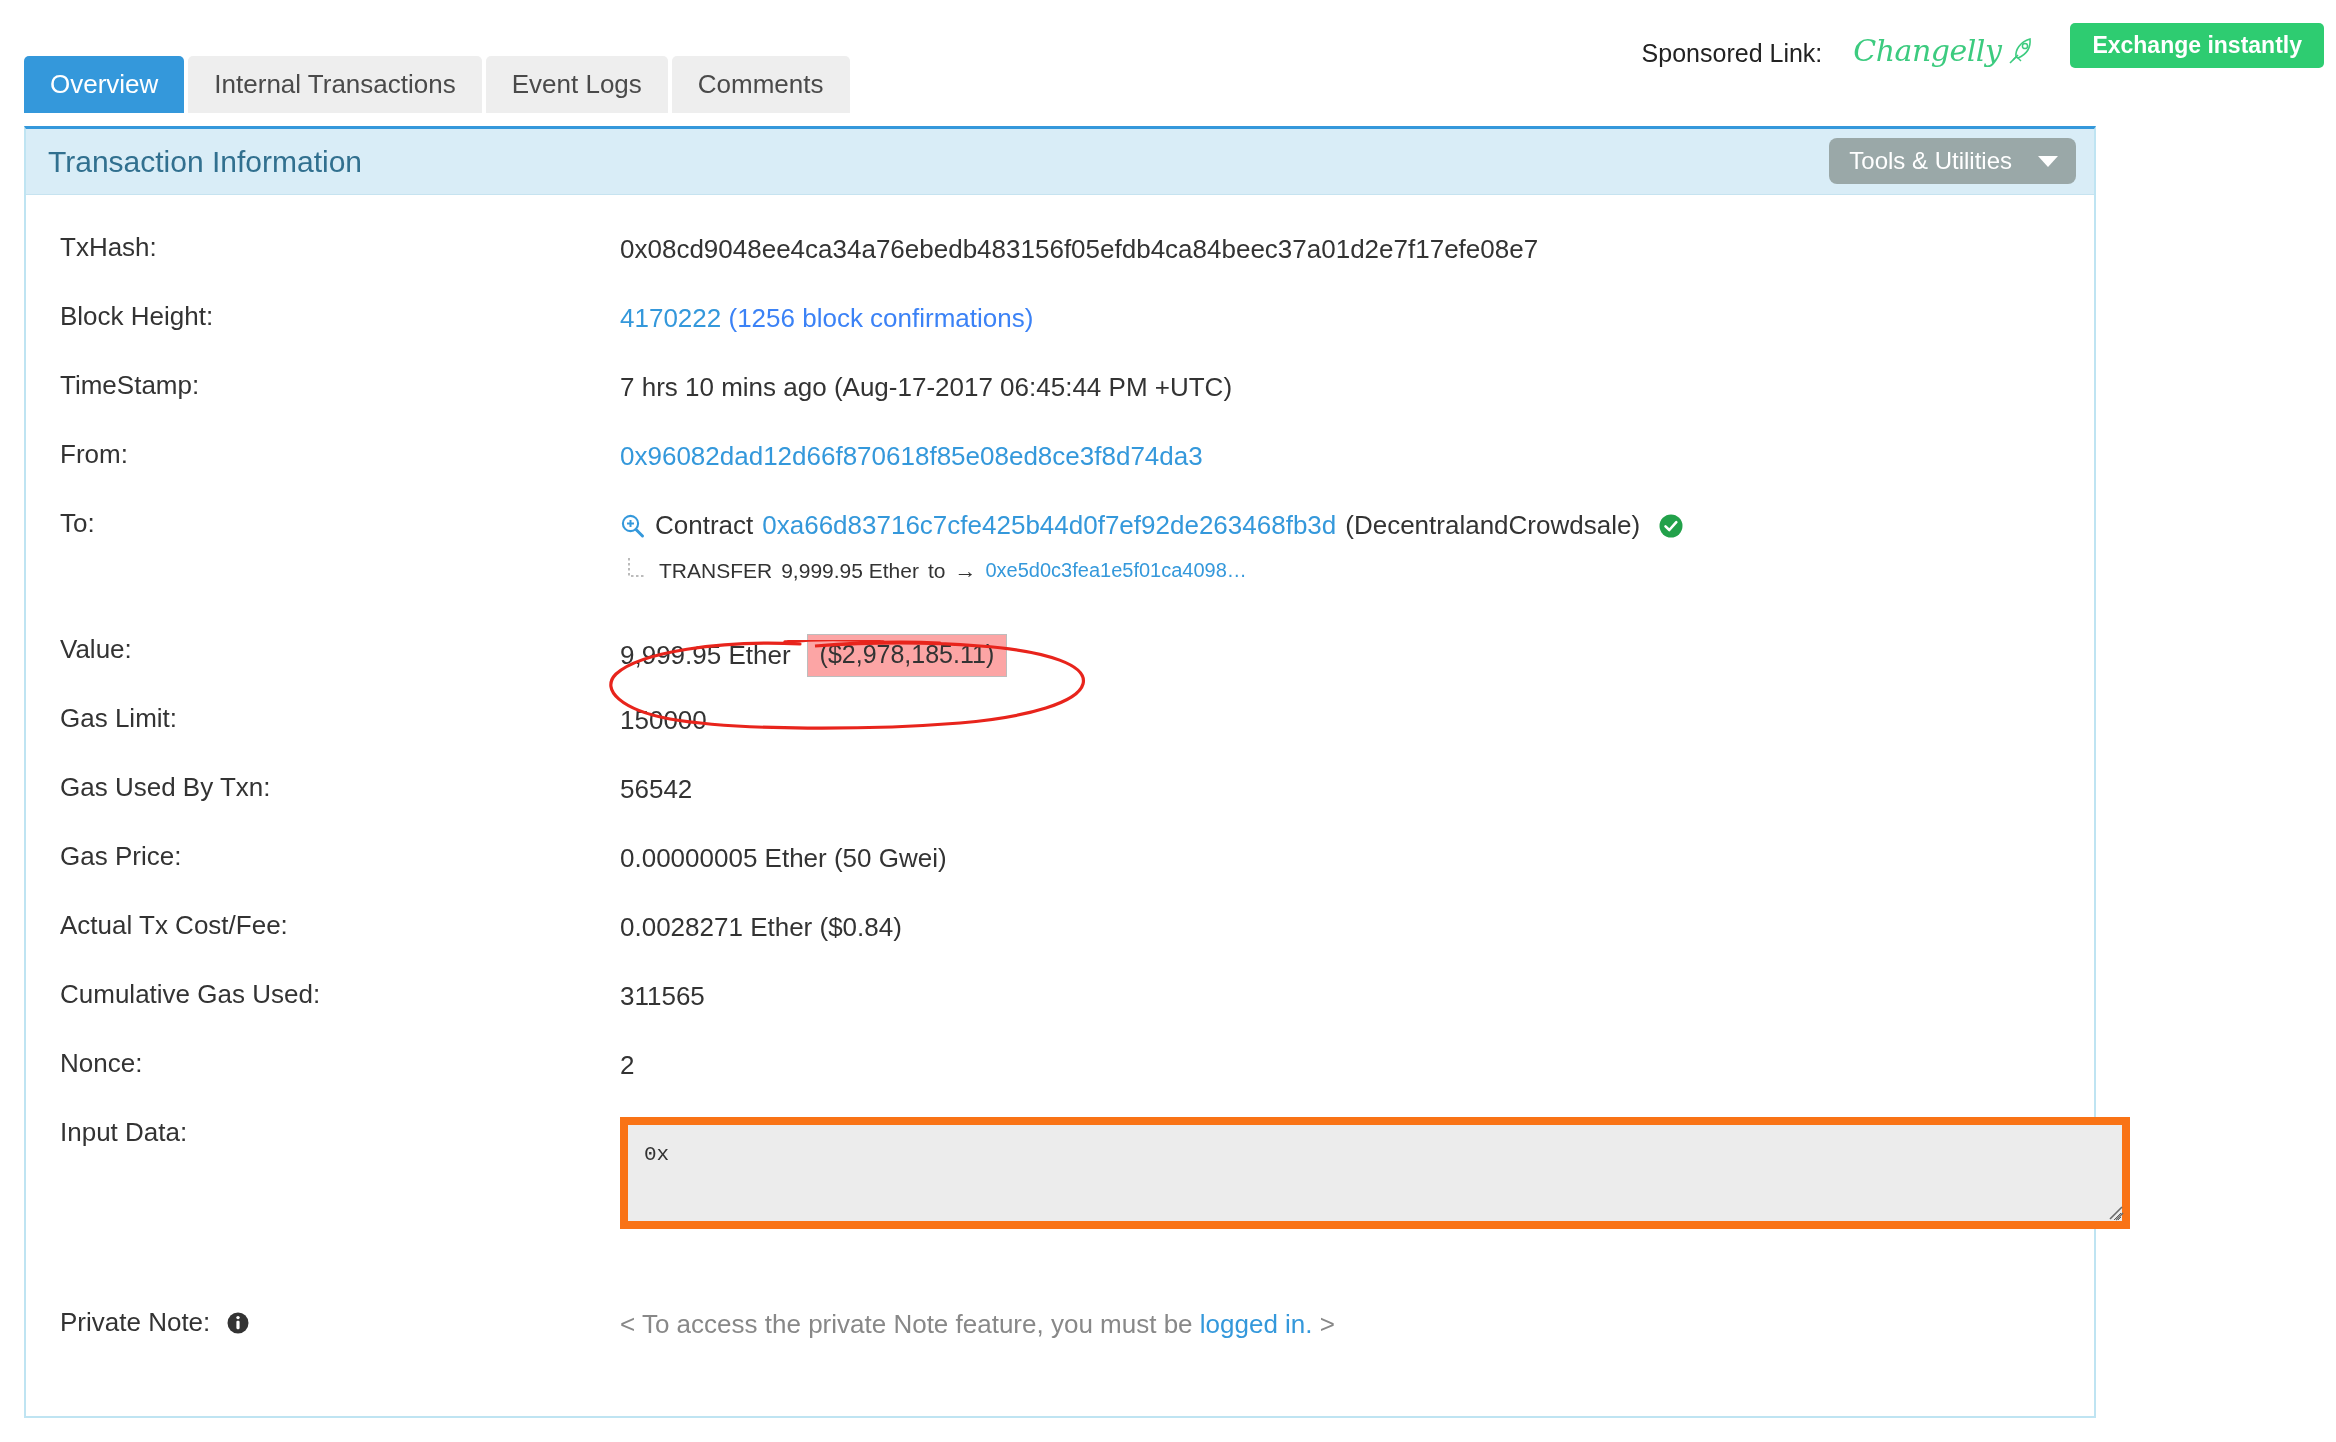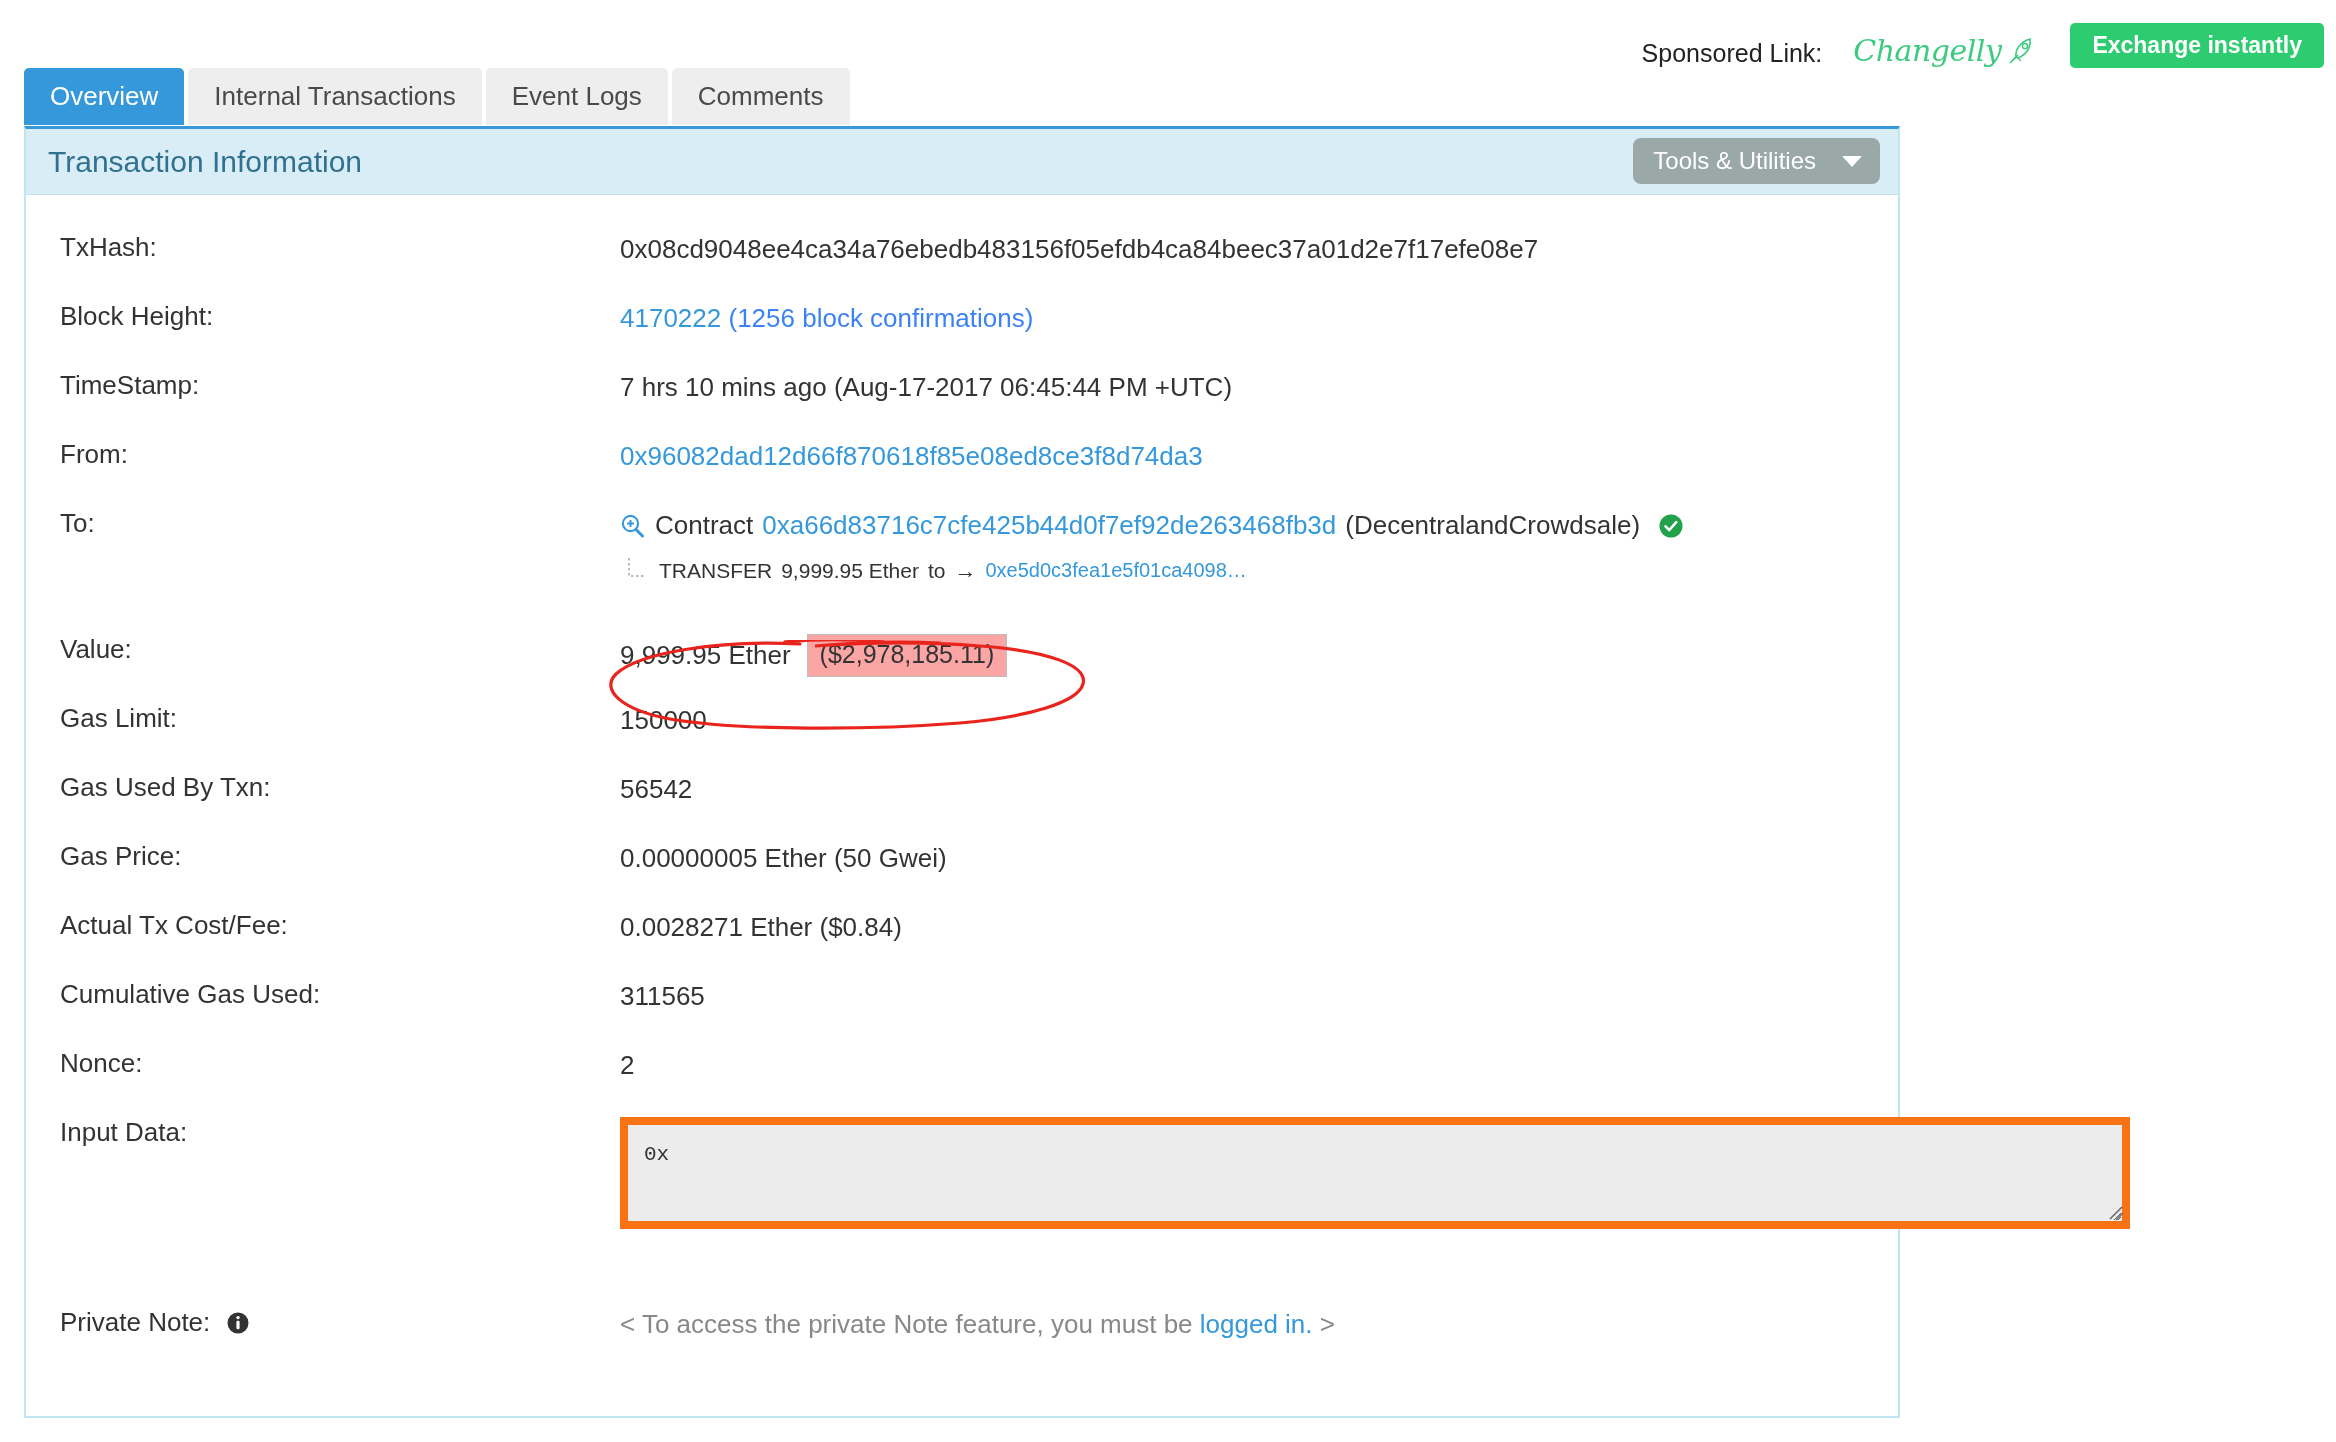--- a/index.html
+++ b/index.html
@@ -51,21 +51,21 @@
     border-radius: 5px;
     padding: 11px 22px;
     cursor: pointer;
     line-height: 1;
     font-family: "Liberation Sans", sans-serif;
   }
 
   
   .tabs {
     position: absolute;
-    left: 24px; top: 68px;
+    left: 24px; top: 56px;
     display: flex;
     align-items: flex-end;
     z-index: 5;
   }
   .tab {
     font-size: 26px;
     color: #4a4a4a;
     background: #eeeeee;
     padding: 14px 26px 13px 26px;
     margin-right: 4px;
@@ -76,21 +76,21 @@
   }
   .tab.active {
     background: #3498db;
     color: #ffffff;
   }
 
   
   .panel {
     position: absolute;
     left: 24px; top: 126px;
-    width: 1876px;
+    width: 2072px;
     height: 1292px;
     border: 2px solid #bfe4f2;
     border-top: 3px solid #3498db;
     background: #ffffff;
   }
   .panel-heading {
     height: 66px;
     background: #d9edf7;
     border-bottom: 1px solid #c6e3f0;
     display: flex;

